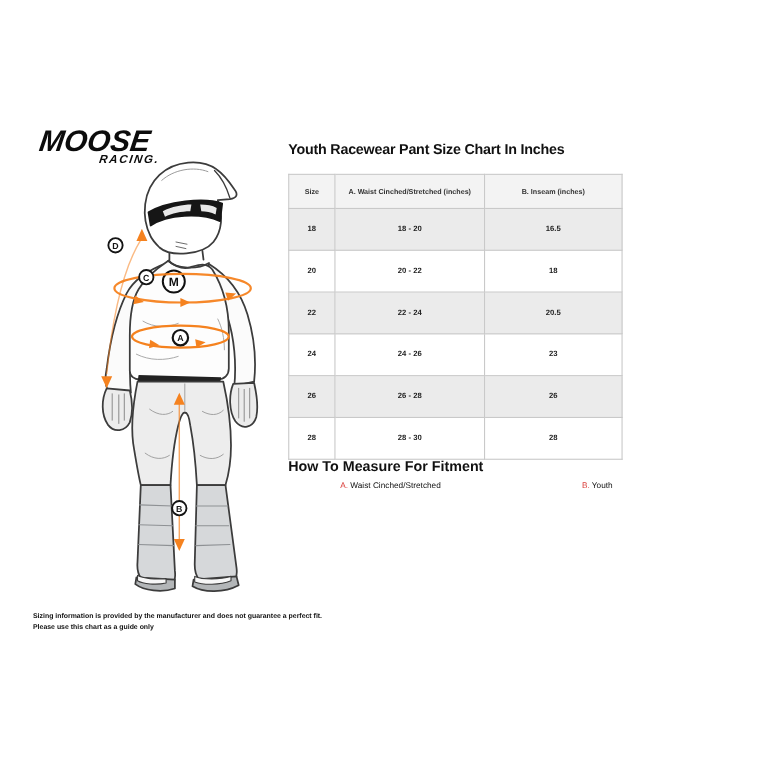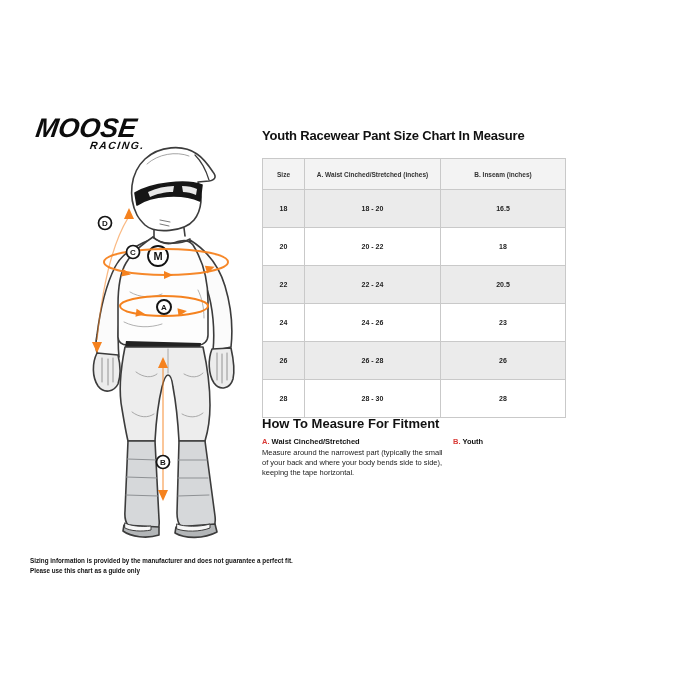--- a/index.html
+++ b/index.html
@@ -25,21 +25,21 @@
                    vertical-align:middle;padding:0;}
   table.size-chart thead th{height:30px;background:#f3f3f3;font-size:6.5px;font-weight:700;color:#333;}
   table.size-chart tbody td{height:37px;font-size:7px;font-weight:600;color:#222;background:#fff;}
   table.size-chart tbody tr:nth-child(odd) td{background:#ebebeb;}
 
   
   .howto-title{position:absolute;left:262px;top:416px;font-size:13px;font-weight:700;color:#111;text-align:right;}
   .howto-col{position:absolute;top:437px;font-size:7.5px;line-height:10px;color:#222;}
   .howto-col.left{left:262px;width:186px;}
   .howto-col.right{left:453px;width:180px;}
-  .howto-head{font-weight:700;font-size:7.5px;color:#111;margin-bottom:1px;}
+  .howto-head{font-weight:400;font-size:7.5px;color:#111;margin-bottom:15px;text-align:center;}
   .howto-head .red{color:#d93a36;}
   .howto-body{font-weight:400;}
 
   
   .disclaimer{position:absolute;left:30px;top:556px;width:400px;font-size:6.3px;
               line-height:9.5px;font-weight:700;color:#111;}
 </style>
 </head>
 <body>
 
@@ -125,21 +125,21 @@
         <circle cx="112" cy="167" r="7" fill="#fff" stroke="#141414" stroke-width="2"></circle>
         <text x="112" y="170">A</text>
       </g>
       <g>
         <circle cx="111" cy="322" r="6.5" fill="#fff" stroke="#141414" stroke-width="1.7"></circle>
         <text x="111" y="325">B</text>
       </g>
     </g>
   </svg>
 
-  <div class="chart-title">Youth Racewear Pant Size Chart In Measure</div>
+  <div class="chart-title">Youth Racewear Pant Size Chart In Inches</div>
 
   <table class="size-chart">
     <colgroup>
         <col style="width:42px">
         <col style="width:136px">
         <col style="width:125px">
       </colgroup>
     <thead>
       <tr>
         <th>Size</th>
@@ -181,21 +181,20 @@
     </tbody>
   </table>
 
   <div class="howto-title">How To Measure For Fitment</div>
 
   <div class="howto-col left">
     <div class="howto-head">
       <span class="red">A.</span>
       <span>Waist Cinched/Stretched</span>
     </div>
-    <div class="howto-body">Measure around the narrowest part (typically the small of your back and where your body bends side to side), keeping the tape horizontal.</div>
   </div>
 
   <div class="howto-col right">
     <div class="howto-head">
       <span class="red">B.</span>
       <span>Youth</span>
     </div>
   </div>
 
   <div class="disclaimer">

